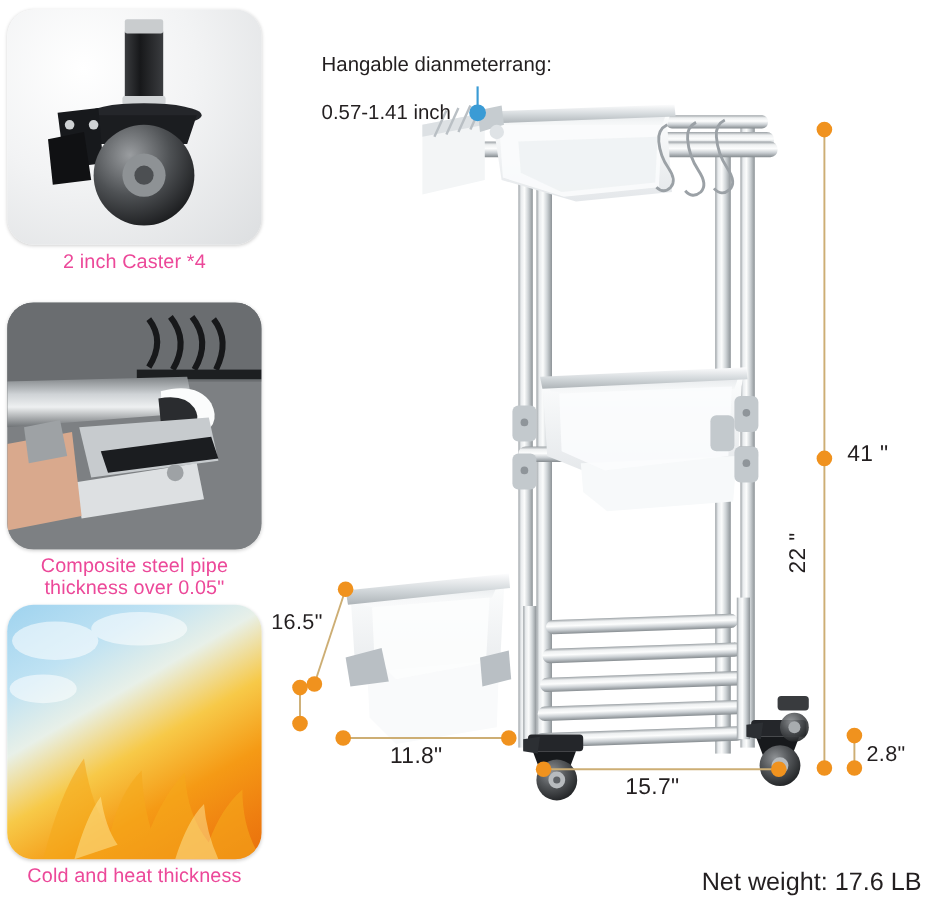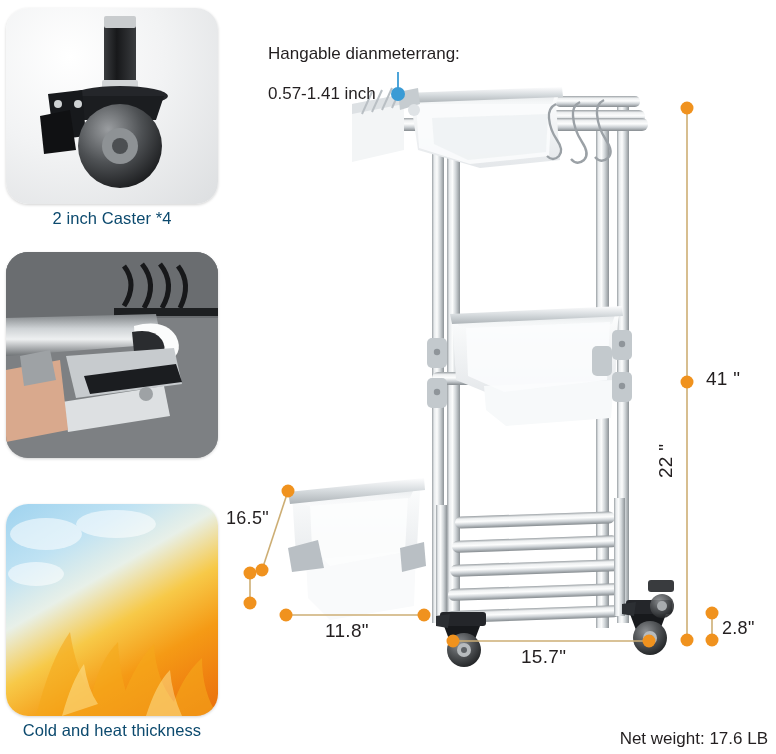--- a/index.html
+++ b/index.html
@@ -14,21 +14,21 @@
   .stage{position:absolute;left:0;top:0;width:776px;height:754px;}
 
   
   .panel{position:absolute;left:6px;width:212px;}
   .panel .thumb{
     width:212px;border-radius:22px;overflow:hidden;position:relative;
     box-shadow:0 1px 3px rgba(0,0,0,.18);
   }
   .panel .cap{
     text-align:center;font-size:16.5px;line-height:1.12;
-    color:#0c4a6e;padding-top:5px;letter-spacing:.1px;
+    color:#ec4899;padding-top:5px;letter-spacing:.1px;
   }
 
   
   #p1{top:8px;}
   #p1 .thumb{height:196px;background:
       radial-gradient(circle at 30% 25%, #ffffff 0%, #f2f3f4 45%, #dcdee0 100%);}
   .caster-img{position:absolute;inset:0;}
 
   
   #p2{top:252px;}
@@ -50,21 +50,21 @@
     white-space:nowrap;letter-spacing:.3px;
   }
   .dim.small{font-size:18px;}
 
   
   svg.overlay{position:absolute;left:0;top:0;width:776px;height:754px;pointer-events:none;}
 
   
   .weights{
     position:absolute;right:8px;bottom:4px;text-align:right;
-    font-size:17px;line-height:1.28;color:#231f20;
+    font-size:21px;line-height:1.28;color:#231f20;
   }
 </style>
 </head>
 <body>
 
 <div class="stage">
 
   <svg class="overlay" viewBox="0 0 776 754">
     <defs>
       <linearGradient id="alum" x1="0" y1="0" x2="1" y2="0">
@@ -298,20 +298,22 @@
         <path d="M128 74 q30 -8 42 10 q10 20 -14 28 L130 104 Z" fill="#fbfcfc"></path>
         <path d="M126 80 q22 -4 30 8 q8 14 -10 20 L128 100 Z" fill="#2a2c2f"></path>
         <path d="M60 104 L168 96 L176 132 L70 146 Z" fill="#c7cbce"></path>
         <path d="M78 124 L170 112 L176 130 L84 142 Z" fill="#1b1d20"></path>
         <path d="M56 150 L158 134 L164 164 L62 180 Z" fill="#dde0e2"></path>
         <circle cx="140" cy="142" r="7" fill="#9ea2a5"></circle>
         <path d="M0 118 L54 108 L62 178 L0 190 Z" fill="#d9a98d"></path>
         <path d="M14 104 L44 98 L50 128 L18 134 Z" fill="#9ea2a5"></path>
       </svg>
     </div>
+    <div class="cap">Composite steel pipe
+thickness over 0.05"</div>
   </div>
 
   <div class="panel" id="p3">
     <div class="thumb">
       <svg viewBox="0 0 212 212" style="position:absolute;inset:0;width:100%;height:100%">
         <g opacity=".55" fill="#ffffff">
           <ellipse cx="40" cy="30" rx="36" ry="16"></ellipse>
             <ellipse cx="110" cy="20" rx="40" ry="14"></ellipse>
           <ellipse cx="30" cy="70" rx="28" ry="12"></ellipse>
         </g>

